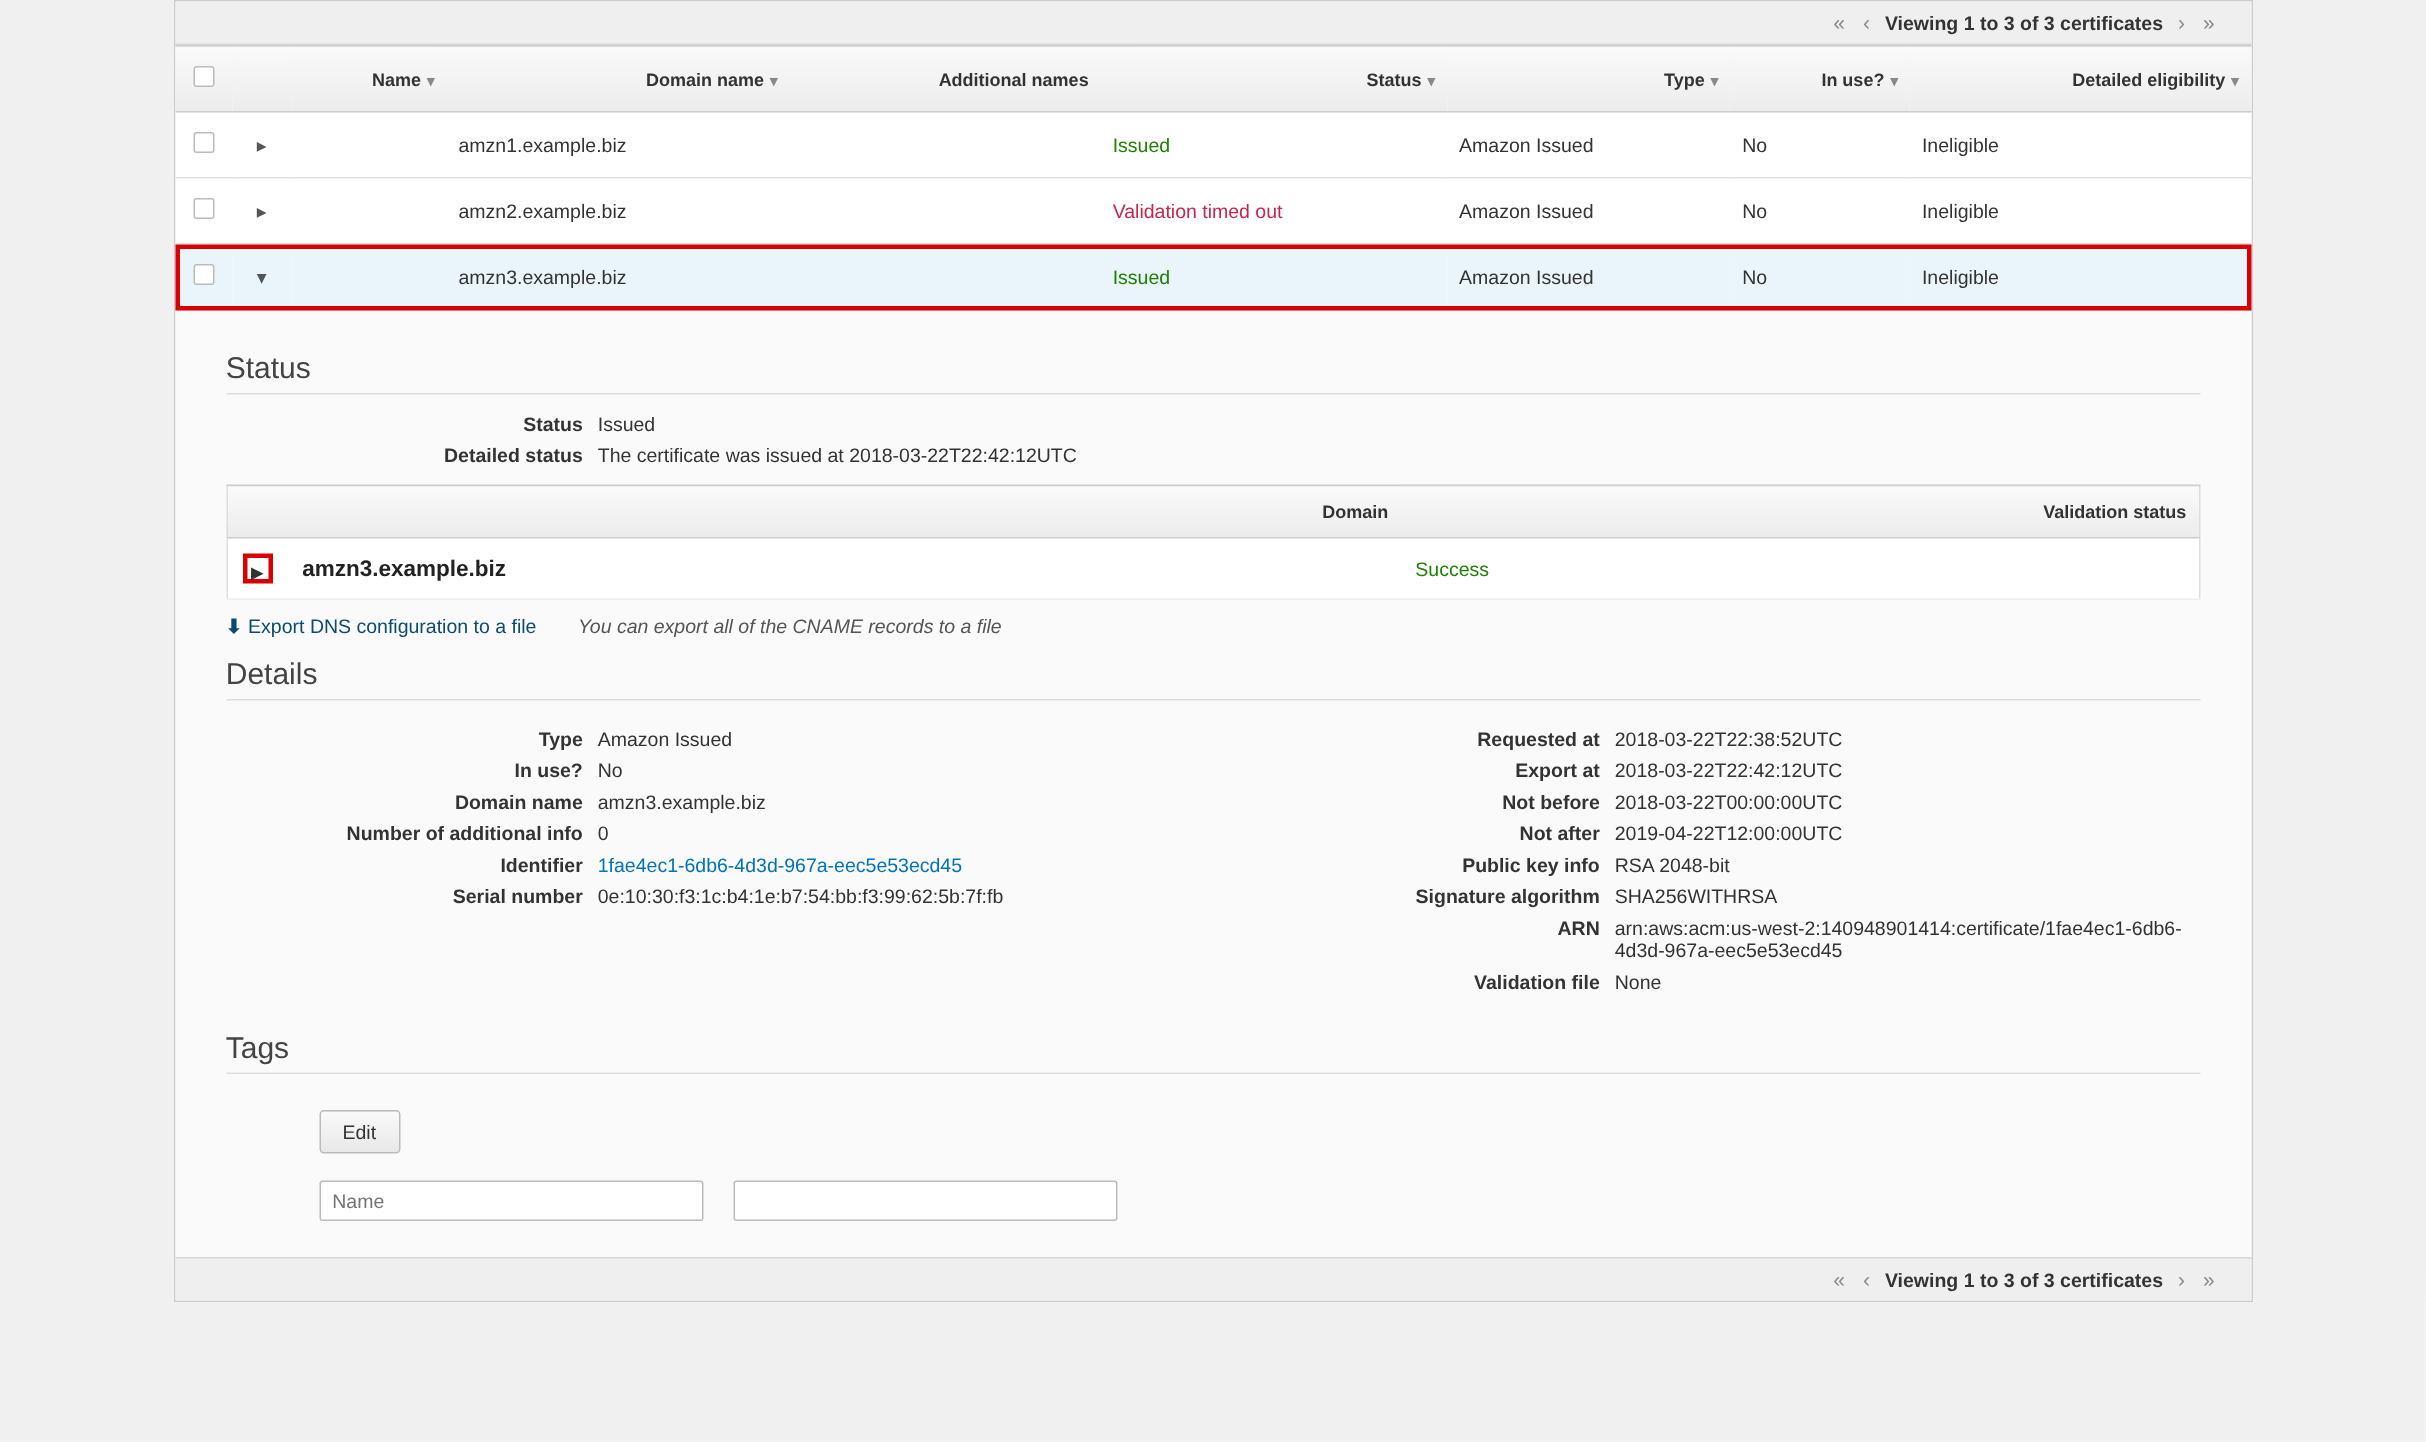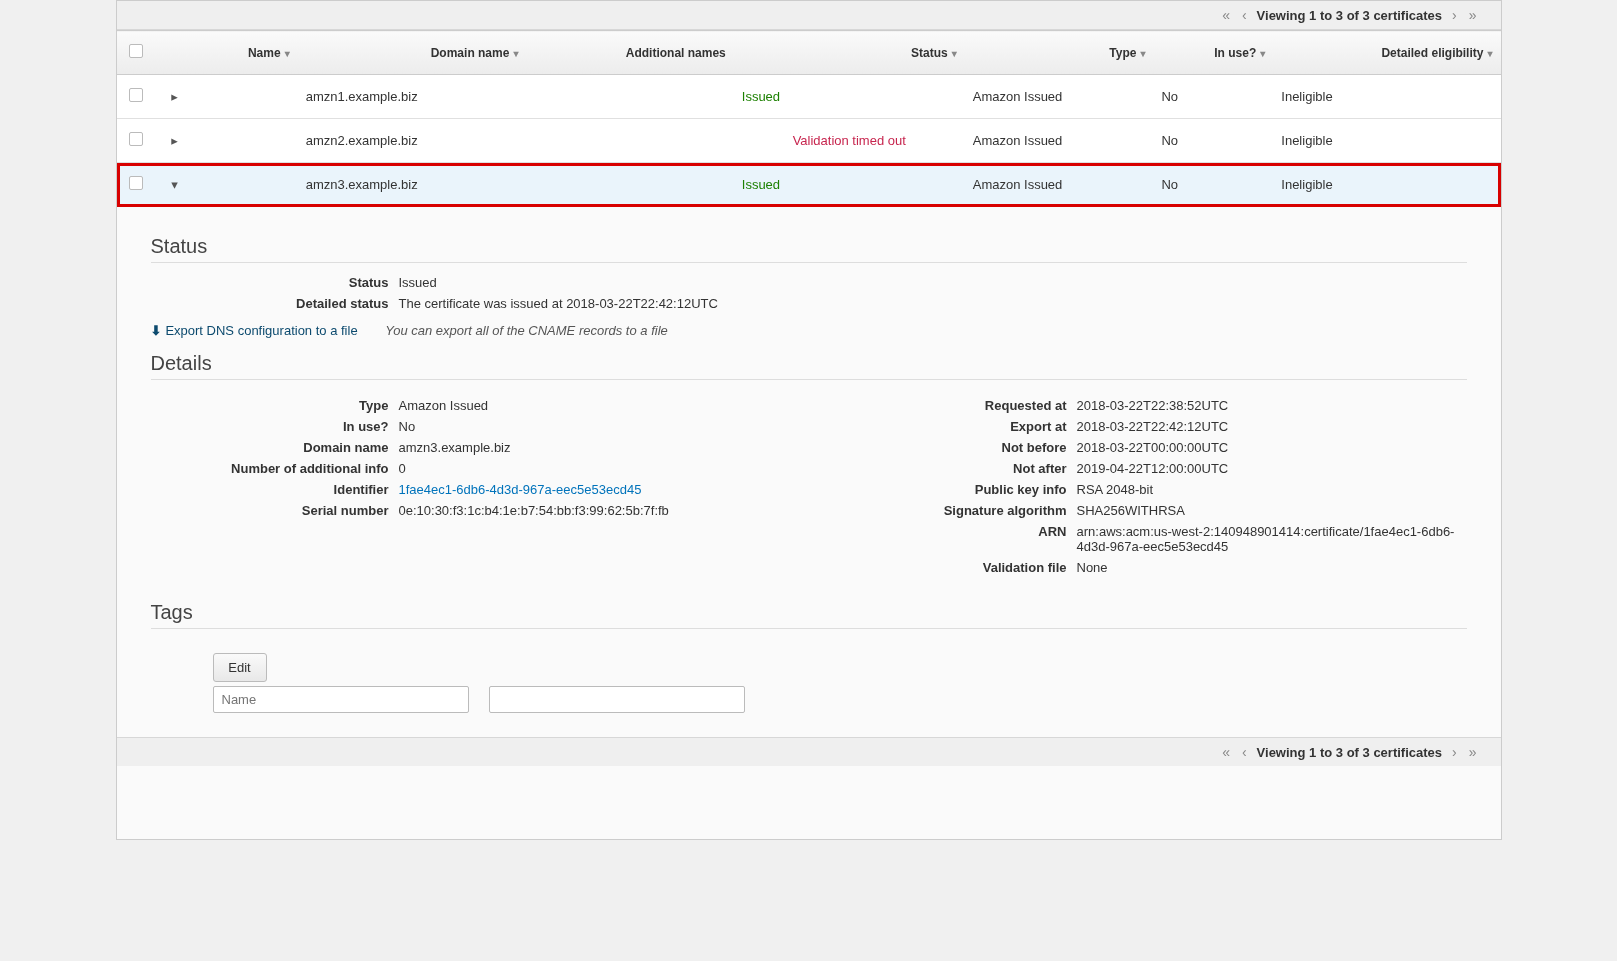--- a/index.html
+++ b/index.html
@@ -18,21 +18,21 @@
   table.cert-table thead th { background:#f3f3f3; background-image:linear-gradient(#fafafa,#ececec); text-align:right; font-weight:bold; font-size:12px; padding:10px 8px; border-bottom:1px solid #ccc; border-top:1px solid #ccc; color:#333; }
   table.cert-table thead th.check-col { width:38px; text-align:center; }
   table.cert-table thead th.expand-col { width:40px; }
   table.cert-table thead th .sort-caret { font-size:10px; color:#888; margin-left:4px; }
   table.cert-table tbody tr.data-row td { padding:10px 8px; border-bottom:1px solid #e0e0e0; background:#fff; }
   table.cert-table tbody tr.data-row.selected td { background:#eaf4fb; }
   table.cert-table tbody tr.data-row.selected { outline:3px solid #d80000; outline-offset:-3px; }
   table.cert-table tbody td.check-col { width:38px; text-align:center; }
   table.cert-table tbody td.expand-col { width:40px; text-align:center; cursor:pointer; color:#555; }
   .status-green { color:#1d8102; }
-  .status-red  { color:#c7254e;text-align:center; }
+  .status-red  { color:#c7254e; }
 
   
   .expand-panel td { background:#fafafa; padding:0; }
   .panel-inner { padding:14px 34px 24px 34px; }
   .panel-inner h2 { font-size:20px; font-weight:normal; color:#444; margin:14px 0 4px 0; }
   .panel-inner hr { border:none; border-top:1px solid #ddd; margin:4px 0 12px 0; }
 
   .kv-block { display:flex; flex-direction:column; gap:6px; margin:6px 0 12px 0; }
   .kv-row { display:flex; }
   .kv-row .k { width:248px; text-align:right; color:#333; font-weight:bold; padding-right:10px; }
@@ -53,21 +53,21 @@
   .export-note { color:#555; margin-left:24px;font-style:italic; }
 
   
   .details-grid { display:flex; gap:40px; }
   .details-grid .col { flex:1; }
   .details-grid .kv-row .k { width:248px; }
   .details-grid .kv-row .v { max-width:380px; word-break:break-all; }
   a.link { color:#0073bb; text-decoration:none; }
 
   
-  .tags-area { display:flex; flex-direction:column; gap:4px; margin-left:62px; margin-top:24px; }
+  .tags-area { display:flex; flex-direction:column; gap:18px; margin-left:62px; margin-top:24px; }
   .edit-btn { width:54px; padding:6px 12px; background:linear-gradient(#fafafa,#e8e8e8); border:1px solid #bbb; border-radius:3px; cursor:pointer; font-size:13px; color:#333; }
   .tag-inputs { display:flex; gap:20px; }
   .tag-inputs input { width:256px; padding:5px 8px; border:1px solid #bbb; border-radius:2px; font-size:13px; }
 
   input[type=checkbox] { width:14px; height:14px; border:1px solid #bbb; background:#fff; appearance:none; border-radius:2px; cursor:pointer; }
 </style>
 </head>
 <body>
 
 <div class="outer">
@@ -136,20 +136,35 @@
       <div class="kv-block">
         <div class="kv-row">
                   <div class="k">Status</div>
                   <div class="v">Issued</div>
                 </div>
         <div class="kv-row">
                   <div class="k">Detailed status</div>
                   <div class="v">The certificate was issued at 2018-03-22T22:42:12UTC</div>
                 </div>
       </div>
+      <table class="domain-table">
+        <thead>
+                  <tr>
+          <th colspan="2">Domain</th>
+          <th>Validation status</th>
+        </tr>
+                </thead>
+        <tbody>
+                  <tr>
+          <td class="domain-expand-cell"><span class="domain-expand">▶</span></td>
+          <td class="domain-name-bold">amzn3.example.biz</td>
+          <td class="val-success">Success</td>
+        </tr>
+                </tbody>
+      </table>
       <div class="export-row">
         <a class="export-link"><span class="dl-icon">⬇</span>Export DNS configuration to a file</a>
         <span class="export-note">You can export all of the CNAME records to a file</span>
       </div>
 
       <h2>Details</h2>
       <hr>
       <div class="details-grid">
         <div class="col kv-block">
                   <div class="kv-row">

